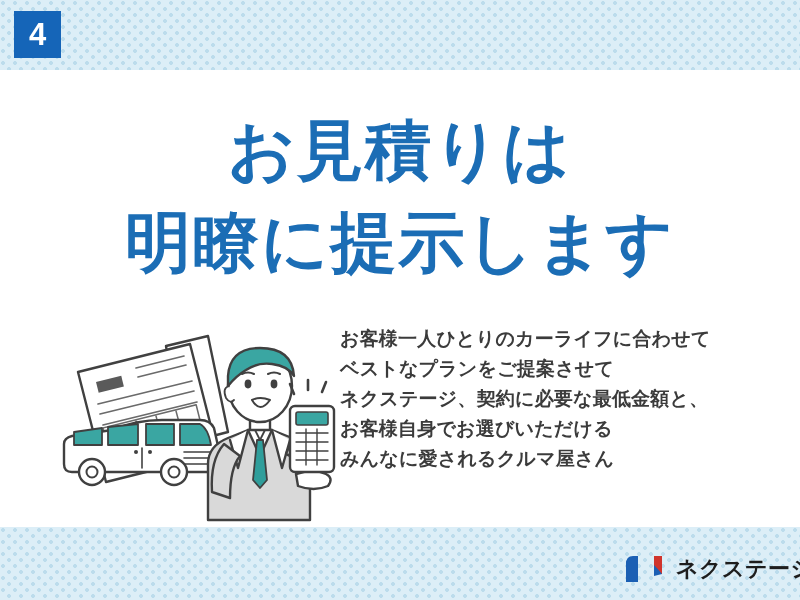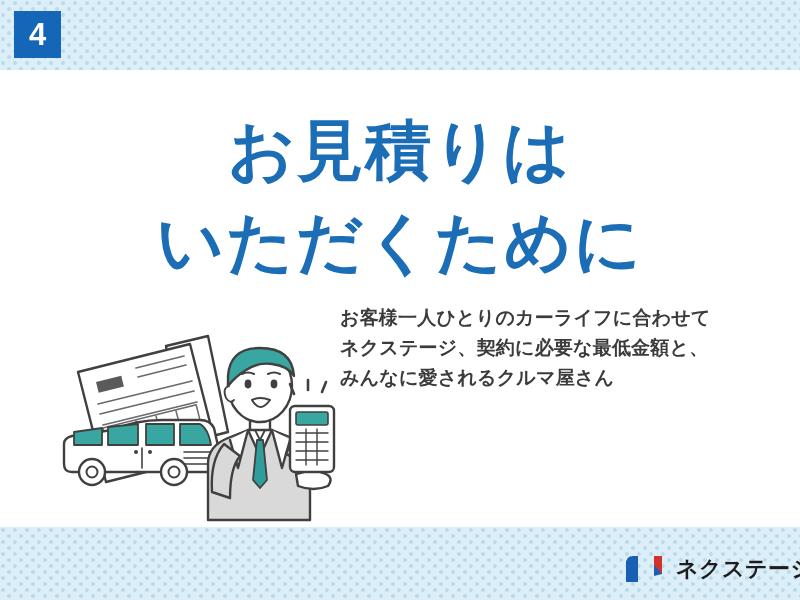--- a/index.html
+++ b/index.html
@@ -82,21 +82,21 @@
     display: block;
     font-size: 66px;
     line-height: 92px;
     white-space: nowrap;
   }
 
   
   #body-copy {
     position: absolute;
     left: 340px;
-    top: 303px;
+    top: 324px;
     width: 430px;
     color: #3b3b3b;
     font-size: 19px;
     font-weight: bold;
     line-height: 30px;
     letter-spacing: 0.2px;
   }
   #body-copy .copy-line {
     display: block;
     white-space: nowrap;
@@ -140,21 +140,21 @@
 
 <div id="slide">
 
   <div id="header-band" class="dot-band"></div>
 
   <div id="step-badge">4</div>
 
 
   <div id="headline">
     <span class="hl-line">お見積りは</span>
-    <span class="hl-line">いただくために</span>
+    <span class="hl-line">明瞭に提示します</span>
   </div>
 
   <div id="illustration">
     <svg viewBox="0 0 280 195" width="280" height="195">
       <g fill="none" stroke="#404040" stroke-width="2.4" stroke-linecap="round" stroke-linejoin="round">
 
         <polygon points="108,18 150,8 170,104 124,116" fill="#ffffff" stroke="#404040"></polygon>
 
         <polygon points="20,44 132,16 160,126 48,154" fill="#ffffff" stroke="#404040"></polygon>
 
@@ -249,21 +249,23 @@
           <line x1="236" y1="66" x2="232" y2="56"></line>
           <line x1="250" y1="62" x2="250" y2="52"></line>
           <line x1="264" y1="64" x2="268" y2="54"></line>
         </g>
       </g>
     </svg>
   </div>
 
   <div id="body-copy">
     <span class="copy-line">お客様一人ひとりのカーライフに合わせて</span>
+    <span class="copy-line">ベストなプランをご提案させて</span>
     <span class="copy-line">ネクステージ、契約に必要な最低金額と、</span>
+    <span class="copy-line">お客様自身でお選びいただける</span>
     <span class="copy-line">みんなに愛されるクルマ屋さん</span>
   </div>
 
   <div id="footer-band" class="dot-band"></div>
 
   <div id="footer-logo">
     <svg id="logo-mark" viewBox="0 0 44 30">
       <path d="M2,28 L2,10 Q2,2 9,2 L14,2 L30,22 L30,2 L38,2 L38,20 L30,22 L14,2 L14,28 Z" fill="#1a5fb4"></path>
       <path d="M30,2 L38,2 L38,20 Q34,15 30,11 Z" fill="#d0342c"></path>
       <path d="M2,28 L2,11 Q2,3 10,3 L14,3 L14,28 Z" fill="#1a5fb4"></path>

